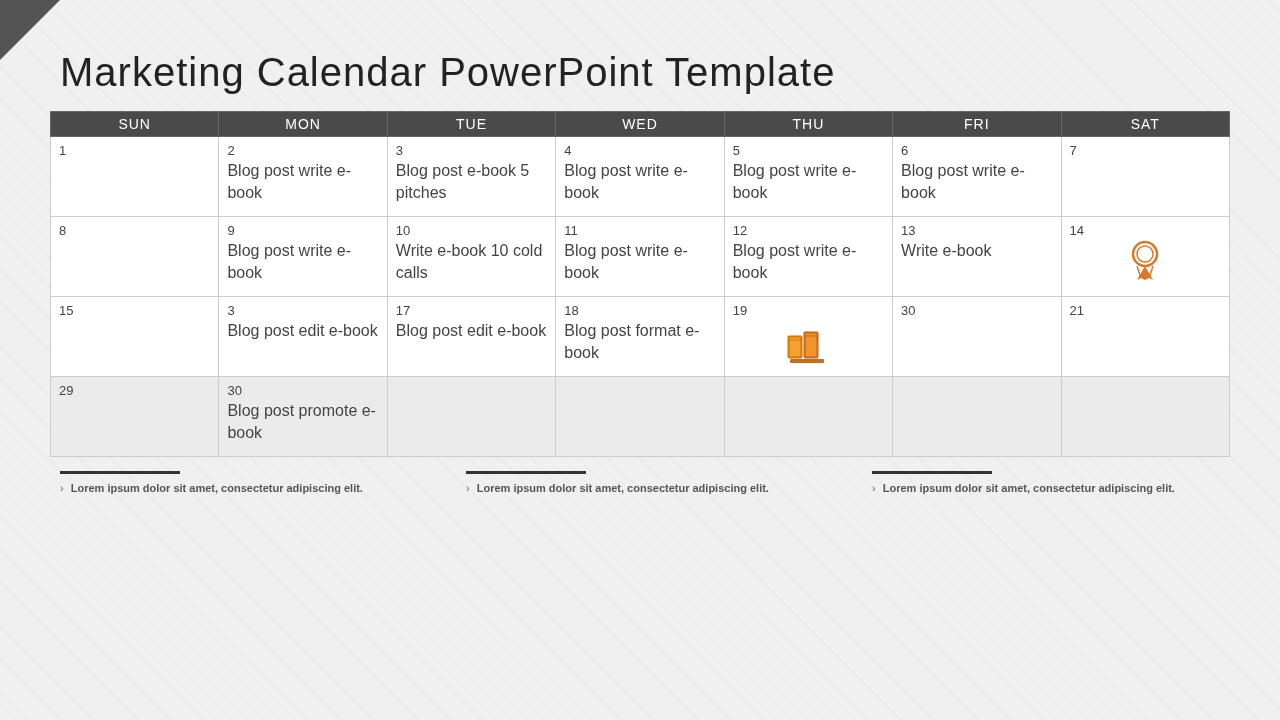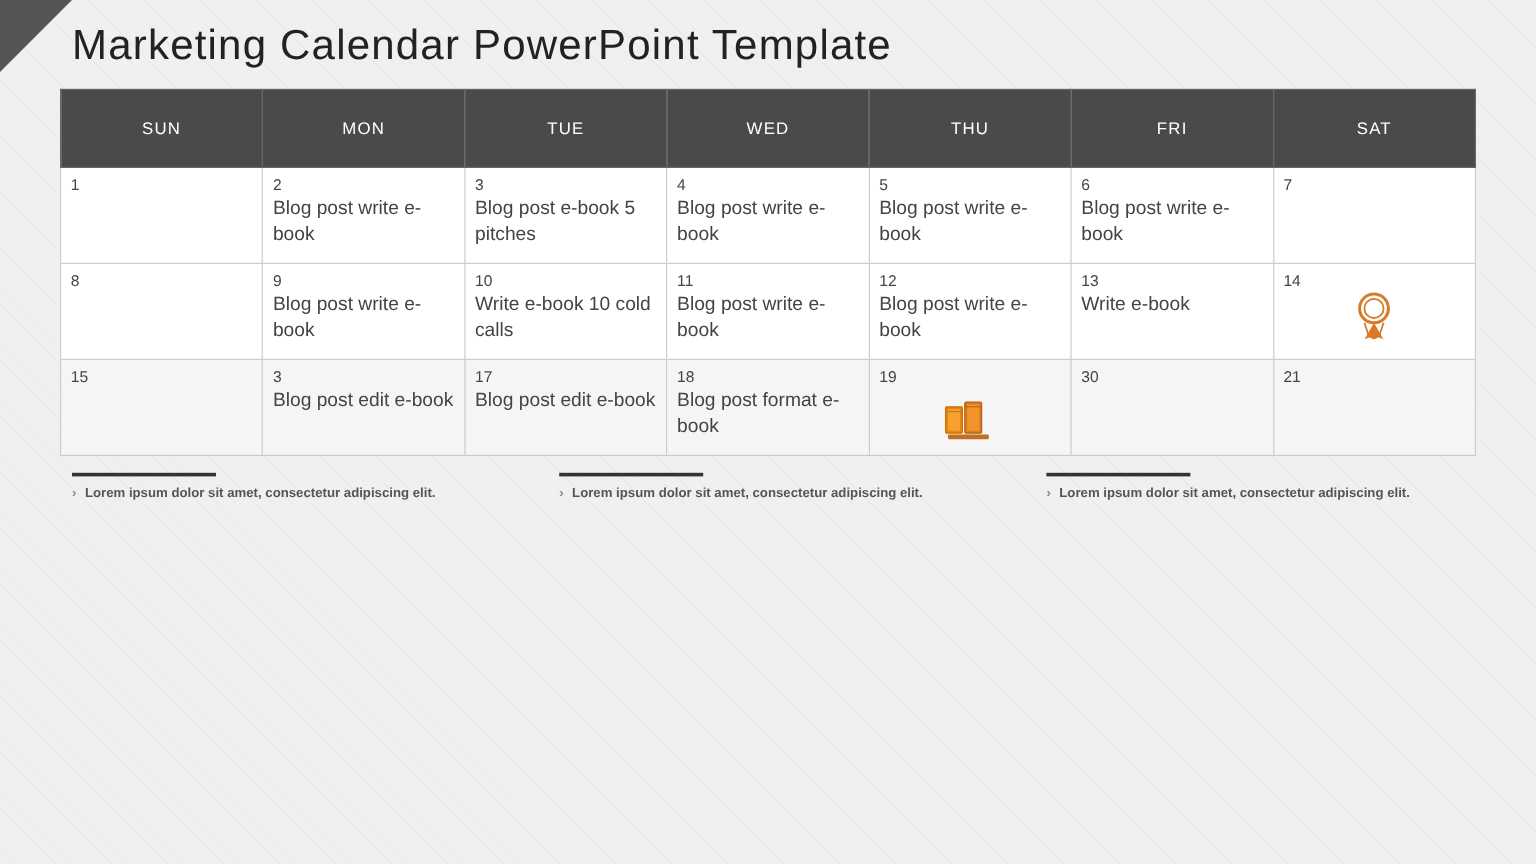--- a/index.html
+++ b/index.html
@@ -30,41 +30,42 @@
       background: #555;
       clip-path: polygon(0 0, 0 100%, 100% 0);
       z-index: 10;
     }
     .content-wrapper {
       position: relative;
       z-index: 1;
       padding: 18px 50px 15px 50px;
     }
     .page-title {
-      font-size: 35px;
+      font-size: 40px;
       font-weight: 300;
       color: #222;
       letter-spacing: 1px;
       margin-bottom: 16px;
       padding-left: 10px;
+      margin-top: 32px;
     }
     .calendar-table {
       width: 100%;
       border-collapse: collapse;
       background: white;
       border: 1px solid #ccc;
     }
     .calendar-table thead tr th {
       background: #4a4a4a;
       color: white;
       text-align: center;
       font-weight: 500;
       font-size: 14px;
       letter-spacing: 1px;
-      padding: 24px 5px;
+      padding: 4px 5px;
       border: 1px solid #666;
     }
     .calendar-table tbody tr td {
       vertical-align: top;
       padding: 6px 8px;
       border: 1px solid #ccc;
       width: 14.28%;
       min-height: 80px;
       height: 80px;
       font-size: 12px;
@@ -188,20 +189,31 @@
     <line x1="2" y1="14" x2="16" y2="14" stroke="#c07020" stroke-width="0.8"></line>
     <line x1="18" y1="10" x2="32" y2="10" stroke="#b06010" stroke-width="0.8"></line>
   </svg></div>
           </td>
           <td>
             <span class="day-number">30</span>
           </td>
           <td>
             <span class="day-number">21</span>
           </td>
+        </tr>
+        <tr class="empty-last">
+          <td>
+            <span class="day-number">29</span>
+          </td>
+          <td><span class="day-number">30</span><span class="day-text">Blog post promote e-book</span></td>
+          <td style="background: rgb(235, 235, 235);"></td>
+          <td style="background: rgb(235, 235, 235);"></td>
+          <td style="background: rgb(235, 235, 235);"></td>
+          <td style="background: rgb(235, 235, 235);"></td>
+          <td style="background: rgb(235, 235, 235);"></td>
         </tr>
       </tbody>
   </table>
 
   <div class="footer-section">
     <div class="footer-item">
       <div class="footer-line"></div>
       <p class="footer-text">
         <span class="bullet">›</span>
         <span>Lorem ipsum dolor sit amet, consectetur adipiscing elit.</span>

